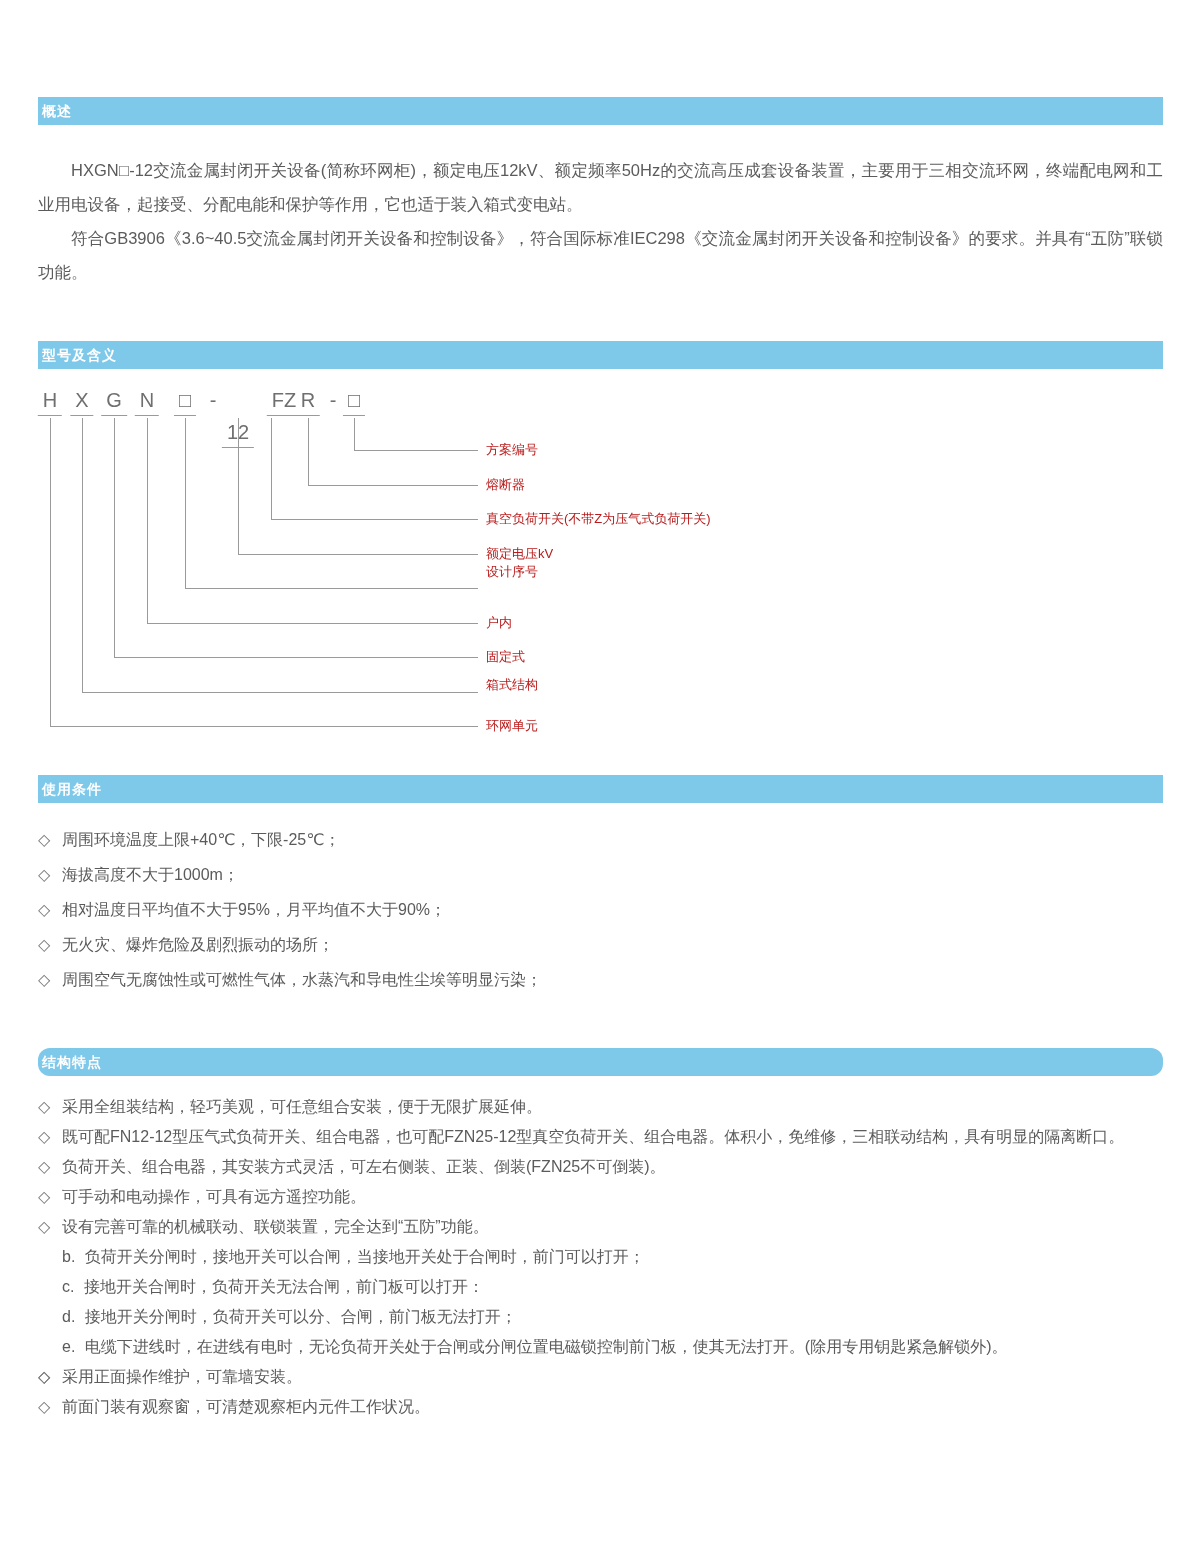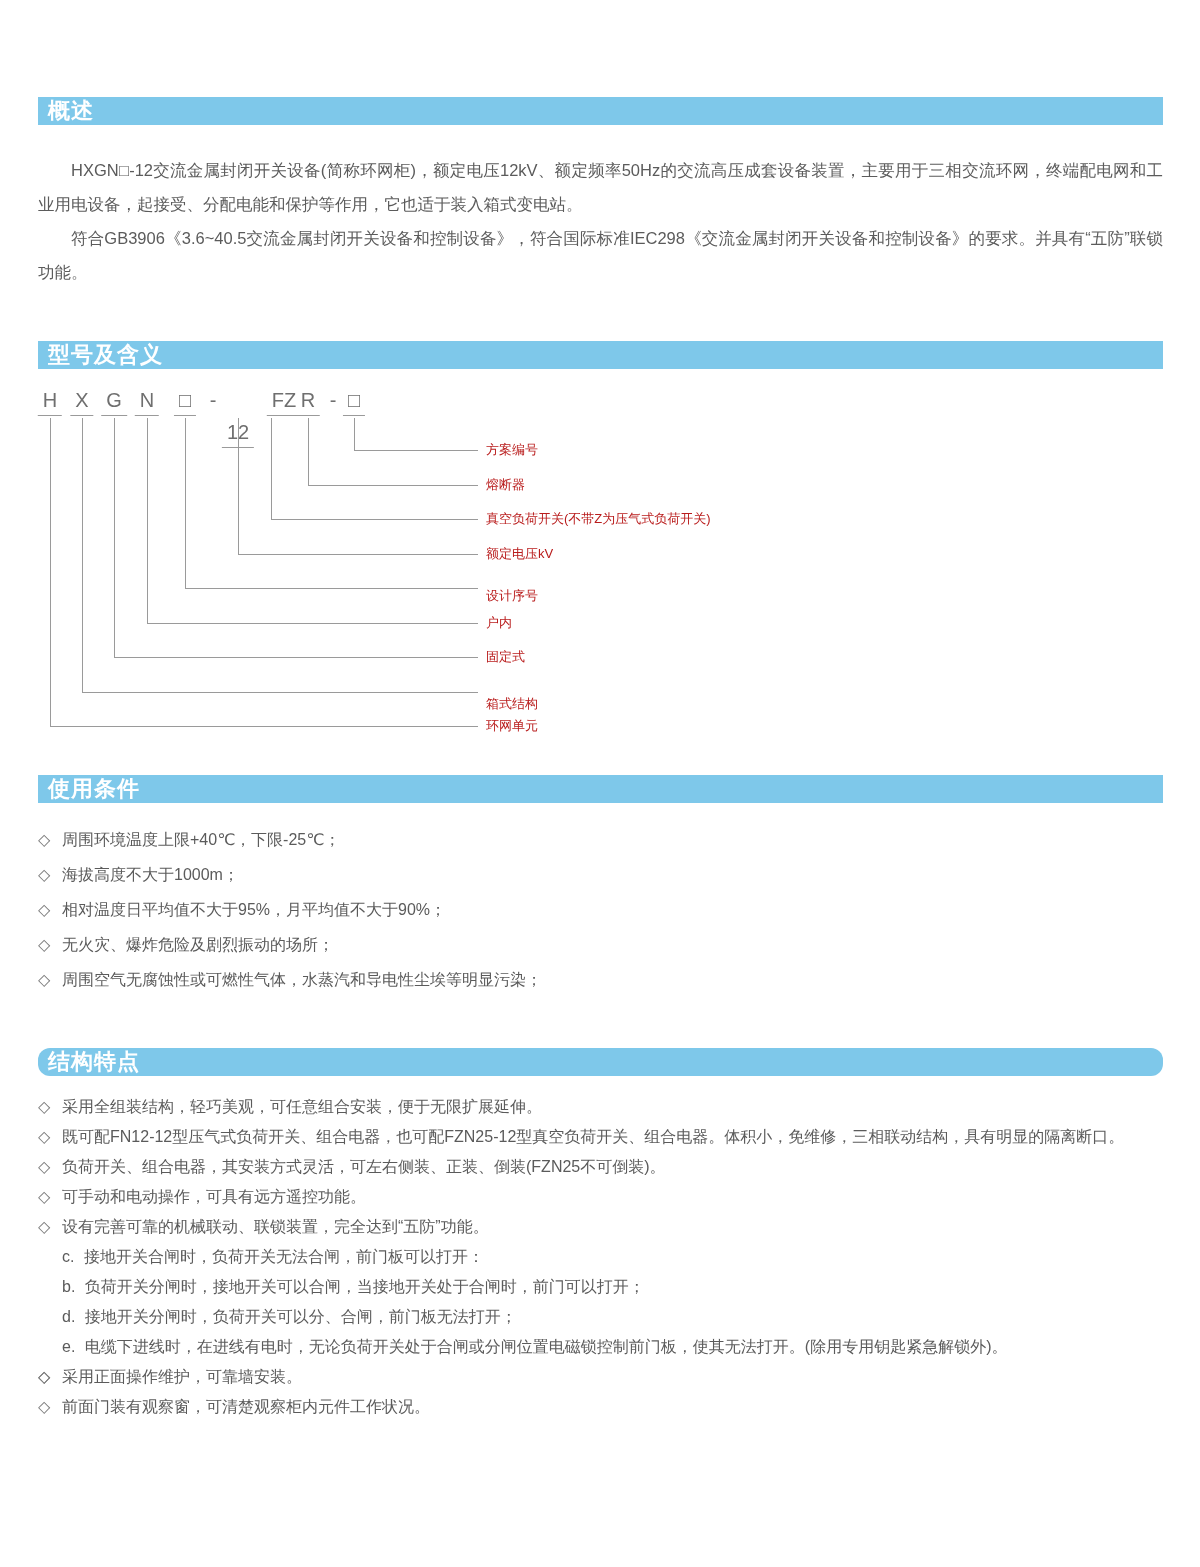--- a/index.html
+++ b/index.html
@@ -18,23 +18,23 @@
   }
   .section-bar {
     position: absolute;
     left: 38px;
     width: 1125px;
     height: 28px;
     background: var(--accent, #7ec8ea);
   }
   .section-bar .bar-title {
     display: inline-block;
-    padding-left: 10px;
+    padding-left: 4px;
     line-height: 28px;
-    font-size: 22px;
+    font-size: 14px;
     font-weight: bold;
     color: #ffffff;
     letter-spacing: 1px;
   }
   .paragraphs {
     position: absolute;
     left: 38px;
     top: 153px;
     width: 1125px;
   }
@@ -180,24 +180,24 @@
     <div class="hline" style="left:147px; top:200px; width:293px;"></div>
     <div class="hline" style="left:109px; top:235px; width:331px;"></div>
     <div class="hline" style="left:76px;  top:269px; width:364px;"></div>
     <div class="hline" style="left:44px;  top:304px; width:396px;"></div>
     <div class="hline" style="left:12px;  top:338px; width:428px;"></div>
 
     <div class="dlabel" style="top:62px;">方案编号</div>
     <div class="dlabel" style="top:97px;">熔断器</div>
     <div class="dlabel" style="top:131px;">真空负荷开关(不带Z为压气式负荷开关)</div>
     <div class="dlabel" style="top:166px;">额定电压kV</div>
-    <div class="dlabel" style="top:208px;text-align:center;">设计序号</div>
+    <div class="dlabel" style="top:184px;text-align:center;">设计序号</div>
     <div class="dlabel" style="top:235px;">户内</div>
     <div class="dlabel" style="top:269px;">固定式</div>
-    <div class="dlabel" style="top:316px;">箱式结构</div>
+    <div class="dlabel" style="top:297px;">箱式结构</div>
     <div class="dlabel" style="top:338px;">环网单元</div>
   </div>
 
   <div class="section-bar" style="top:775px;">
     <span class="bar-title">使用条件</span>
   </div>
 
   <div class="usage-list">
     <div class="item">
       <span class="marker">◇</span>
@@ -240,28 +240,28 @@
     </div>
     <div class="item">
       <span class="marker">◇</span>
       <span>可手动和电动操作，可具有远方遥控功能。</span>
     </div>
     <div class="item">
       <span class="marker">◇</span>
       <span>设有完善可靠的机械联动、联锁装置，完全达到“五防”功能。</span>
     </div>
     <div class="item sub">
+      <span class="marker">b.</span>
+      <span>负荷开关分闸时，接地开关可以合闸，当接地开关处于合闸时，前门可以打开；</span>
+    </div>
+    <div class="item sub">
       <span class="marker">c.</span>
       <span>接地开关合闸时，负荷开关无法合闸，前门板可以打开：</span>
     </div>
     <div class="item sub">
-      <span class="marker">b.</span>
-      <span>负荷开关分闸时，接地开关可以合闸，当接地开关处于合闸时，前门可以打开；</span>
-    </div>
-    <div class="item sub">
       <span class="marker">d.</span>
       <span>接地开关分闸时，负荷开关可以分、合闸，前门板无法打开；</span>
     </div>
     <div class="item sub">
       <span class="marker">e.</span>
       <span>电缆下进线时，在进线有电时，无论负荷开关处于合闸或分闸位置电磁锁控制前门板，使其无法打开。(除用专用钥匙紧急解锁外)。</span>
     </div>
     <div class="item">
       <span class="marker">◇</span>
     </div>

